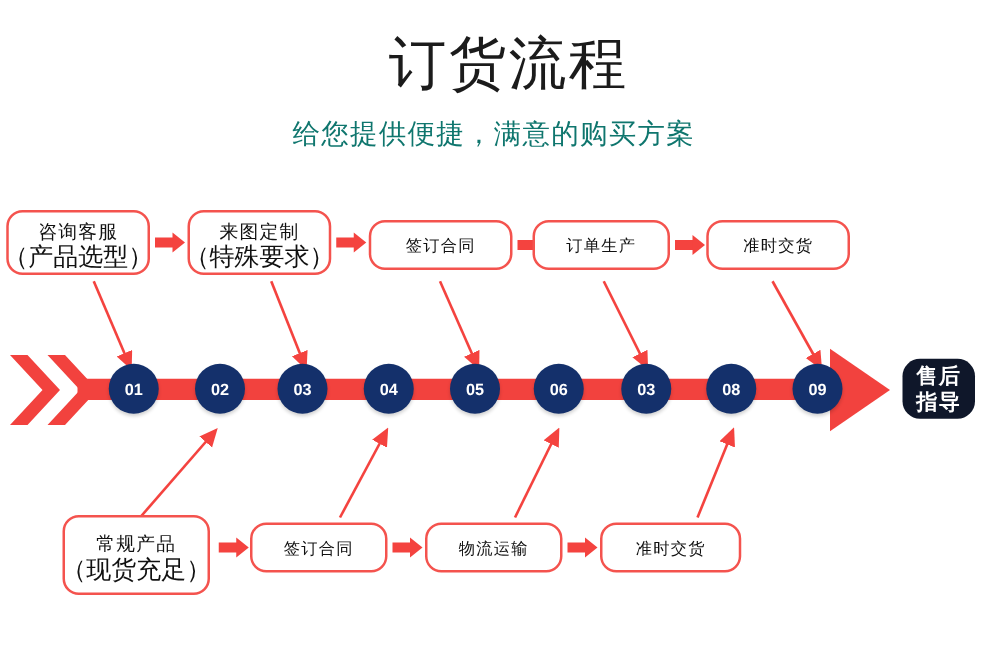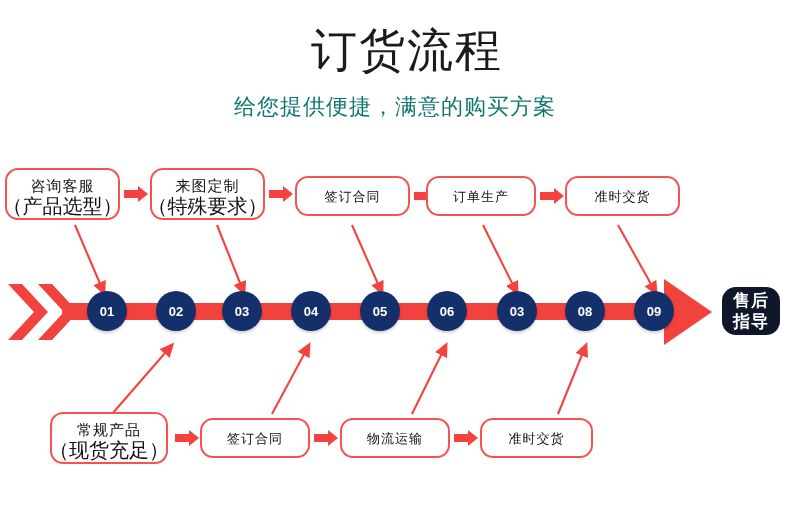--- a/index.html
+++ b/index.html
@@ -202,21 +202,21 @@
   <div class="num-circle" style="left:497px;top:291px;">
     <span>03</span>
     </div>
   <div class="num-circle" style="left:565px;top:291px;">
     <span>08</span>
     </div>
   <div class="num-circle" style="left:634px;top:291px;">
     <span>09</span>
     </div>
 
-  <div class="pbox" style="left:50px;top:412px;width:118px;height:52px;">
+  <div class="pbox" style="left:50px;top:412px;width:118px;height:64px;">
     <span class="l1">常规产品</span>
     <span class="l2">（现货充足）</span>
   </div>
   <div class="hconn" style="left:175px;top:434px;width:15px;"></div>
 
   <div class="pbox single" style="left:200px;top:418px;width:110px;height:40px;">
     <span class="l1">签订合同</span>
   </div>
   <div class="hconn" style="left:314px;top:434px;width:15px;"></div>
 

